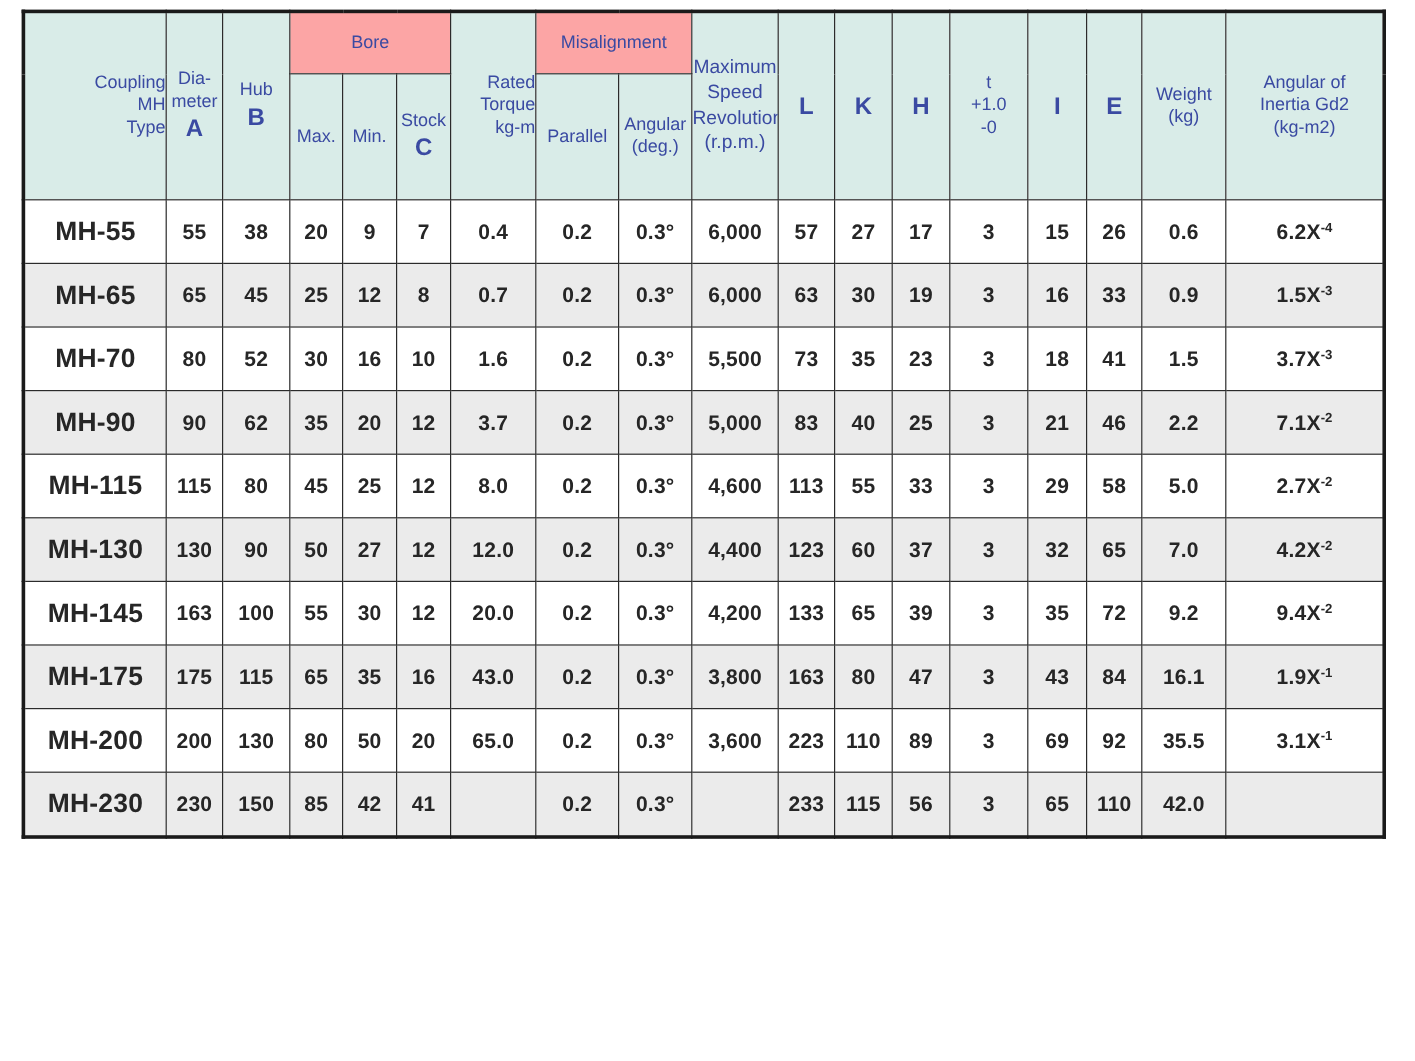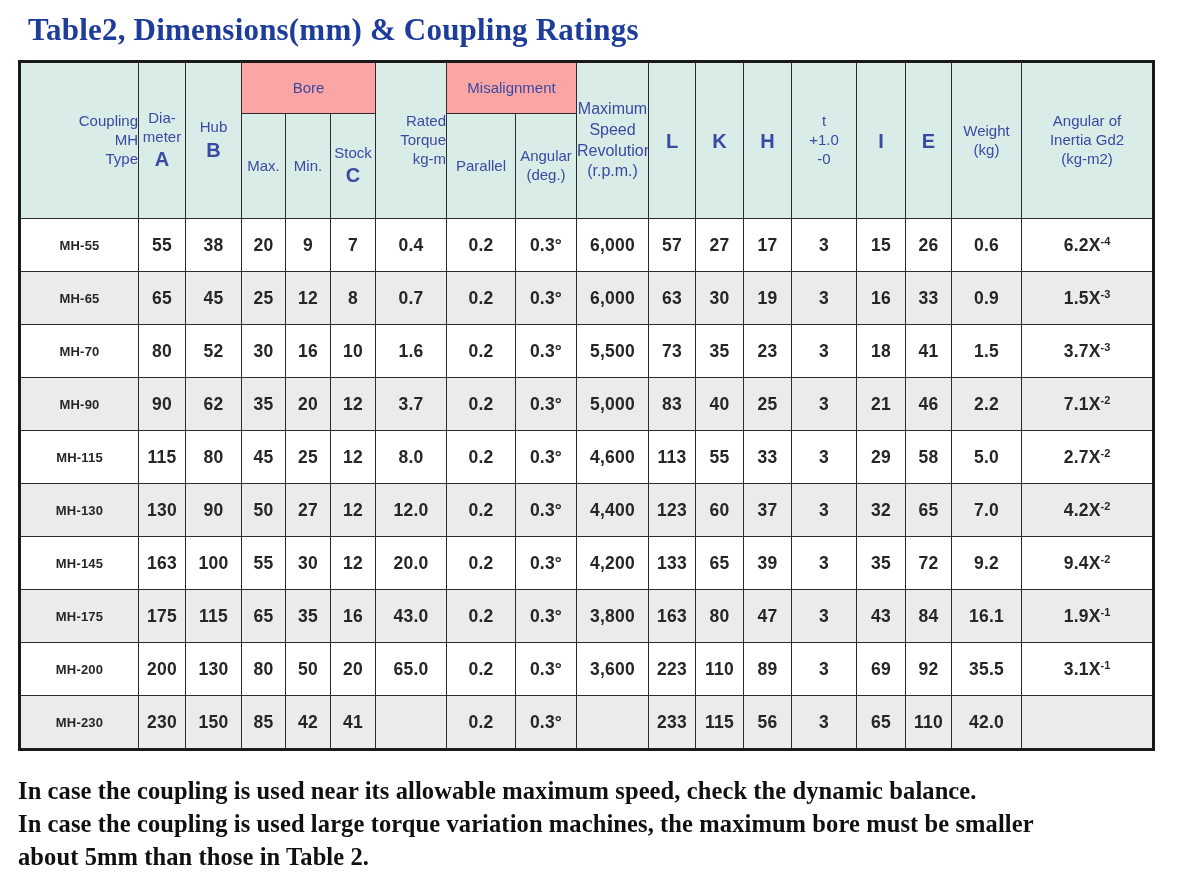--- a/index.html
+++ b/index.html
@@ -49,21 +49,21 @@
     height:52px;
     background:#ffffff;
     text-align:center;
     vertical-align:middle;
     font-weight:bold;
     font-size:17.5px;
     color:#262626;
     letter-spacing:0.2px;
   }
   tbody tr:nth-child(even) td{background:#ebebeb;}
-  tbody td:first-child{font-size:13px;}
+  tbody td:first-child{font-size:22px;}
   tbody td sup{font-size:11px;vertical-align:6px;letter-spacing:0;}
   td.diag{
     background-image:linear-gradient(to top right,
       transparent calc(50% - 1px),
       #3a3a3a calc(50% - 1px),
       #3a3a3a calc(50% + 1px),
       transparent calc(50% + 1px));
   }
   tbody tr:nth-child(even) td.diag{
     background-color:#ebebeb;
@@ -77,21 +77,20 @@
     margin:24px 0 0 2px;
     white-space:pre-line;
     letter-spacing:0.1px;
   }
 </style>
 </head>
 <body>
 
 <div class="page">
 
-  <div class="title">Table2, Dimensions(mm) &amp; Coupling Ratings</div>
 
   <table class="ratings">
     <colgroup>
       <col style="width:119px">
         <col style="width:47px">
         <col style="width:56px">
       <col style="width:44px">
         <col style="width:45px">
         <col style="width:45px">
       <col style="width:71px">
@@ -377,17 +376,14 @@
           <td>56</td>
           <td>3</td>
           <td>65</td>
           <td>110</td>
           <td>42.0</td>
           <td class="diag"></td>
         </tr>
       </tbody>
   </table>
 
-  <div class="footnote">In case the coupling is used near its allowable maximum speed, check the dynamic balance.
-In case the coupling is used large torque variation machines, the maximum bore must be smaller
-about 5mm than those in Table 2.</div>
 
 </div>
 
 </body></html>

